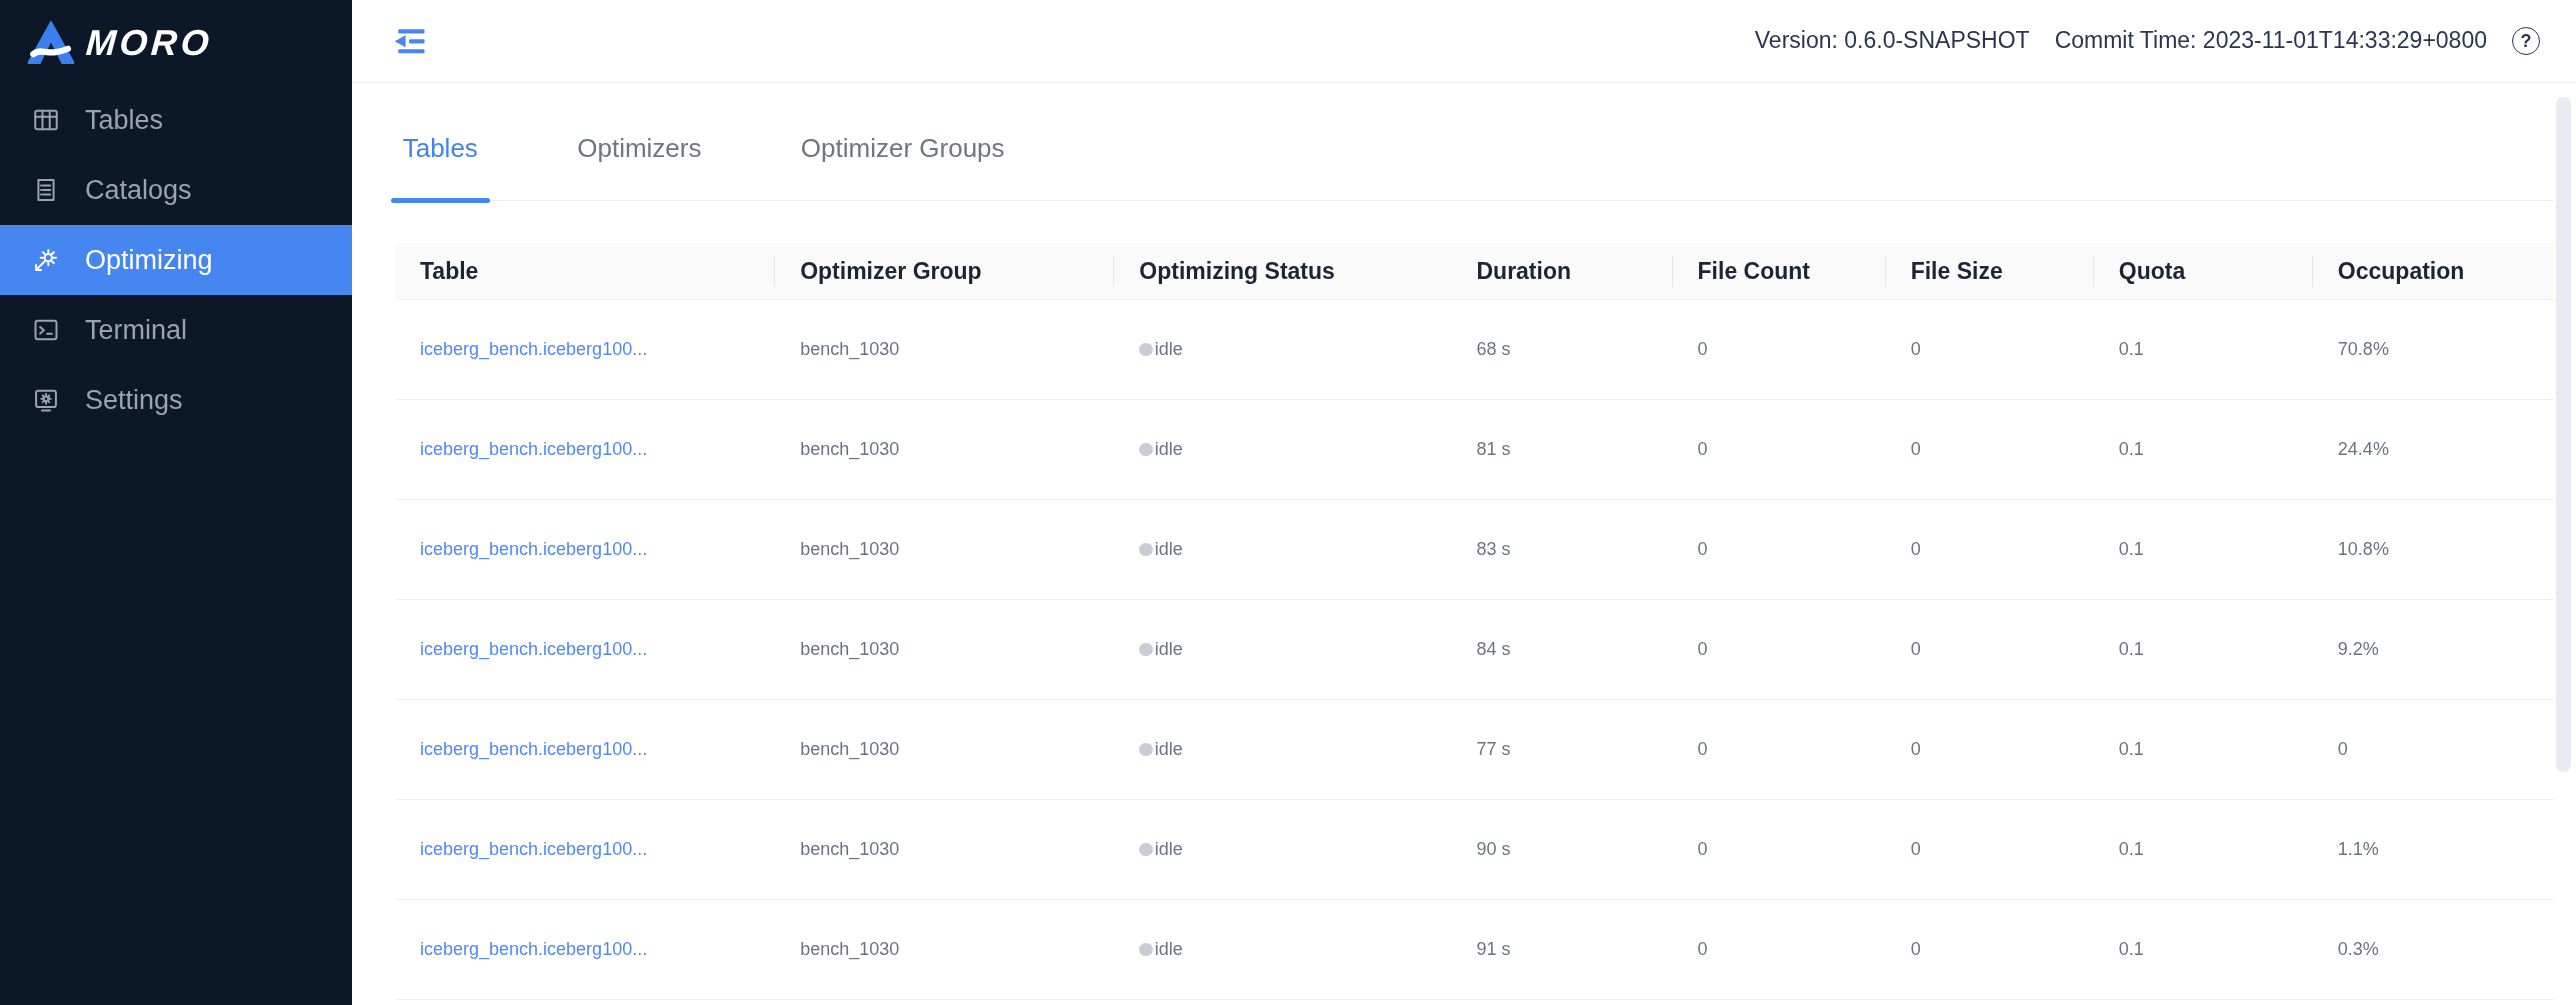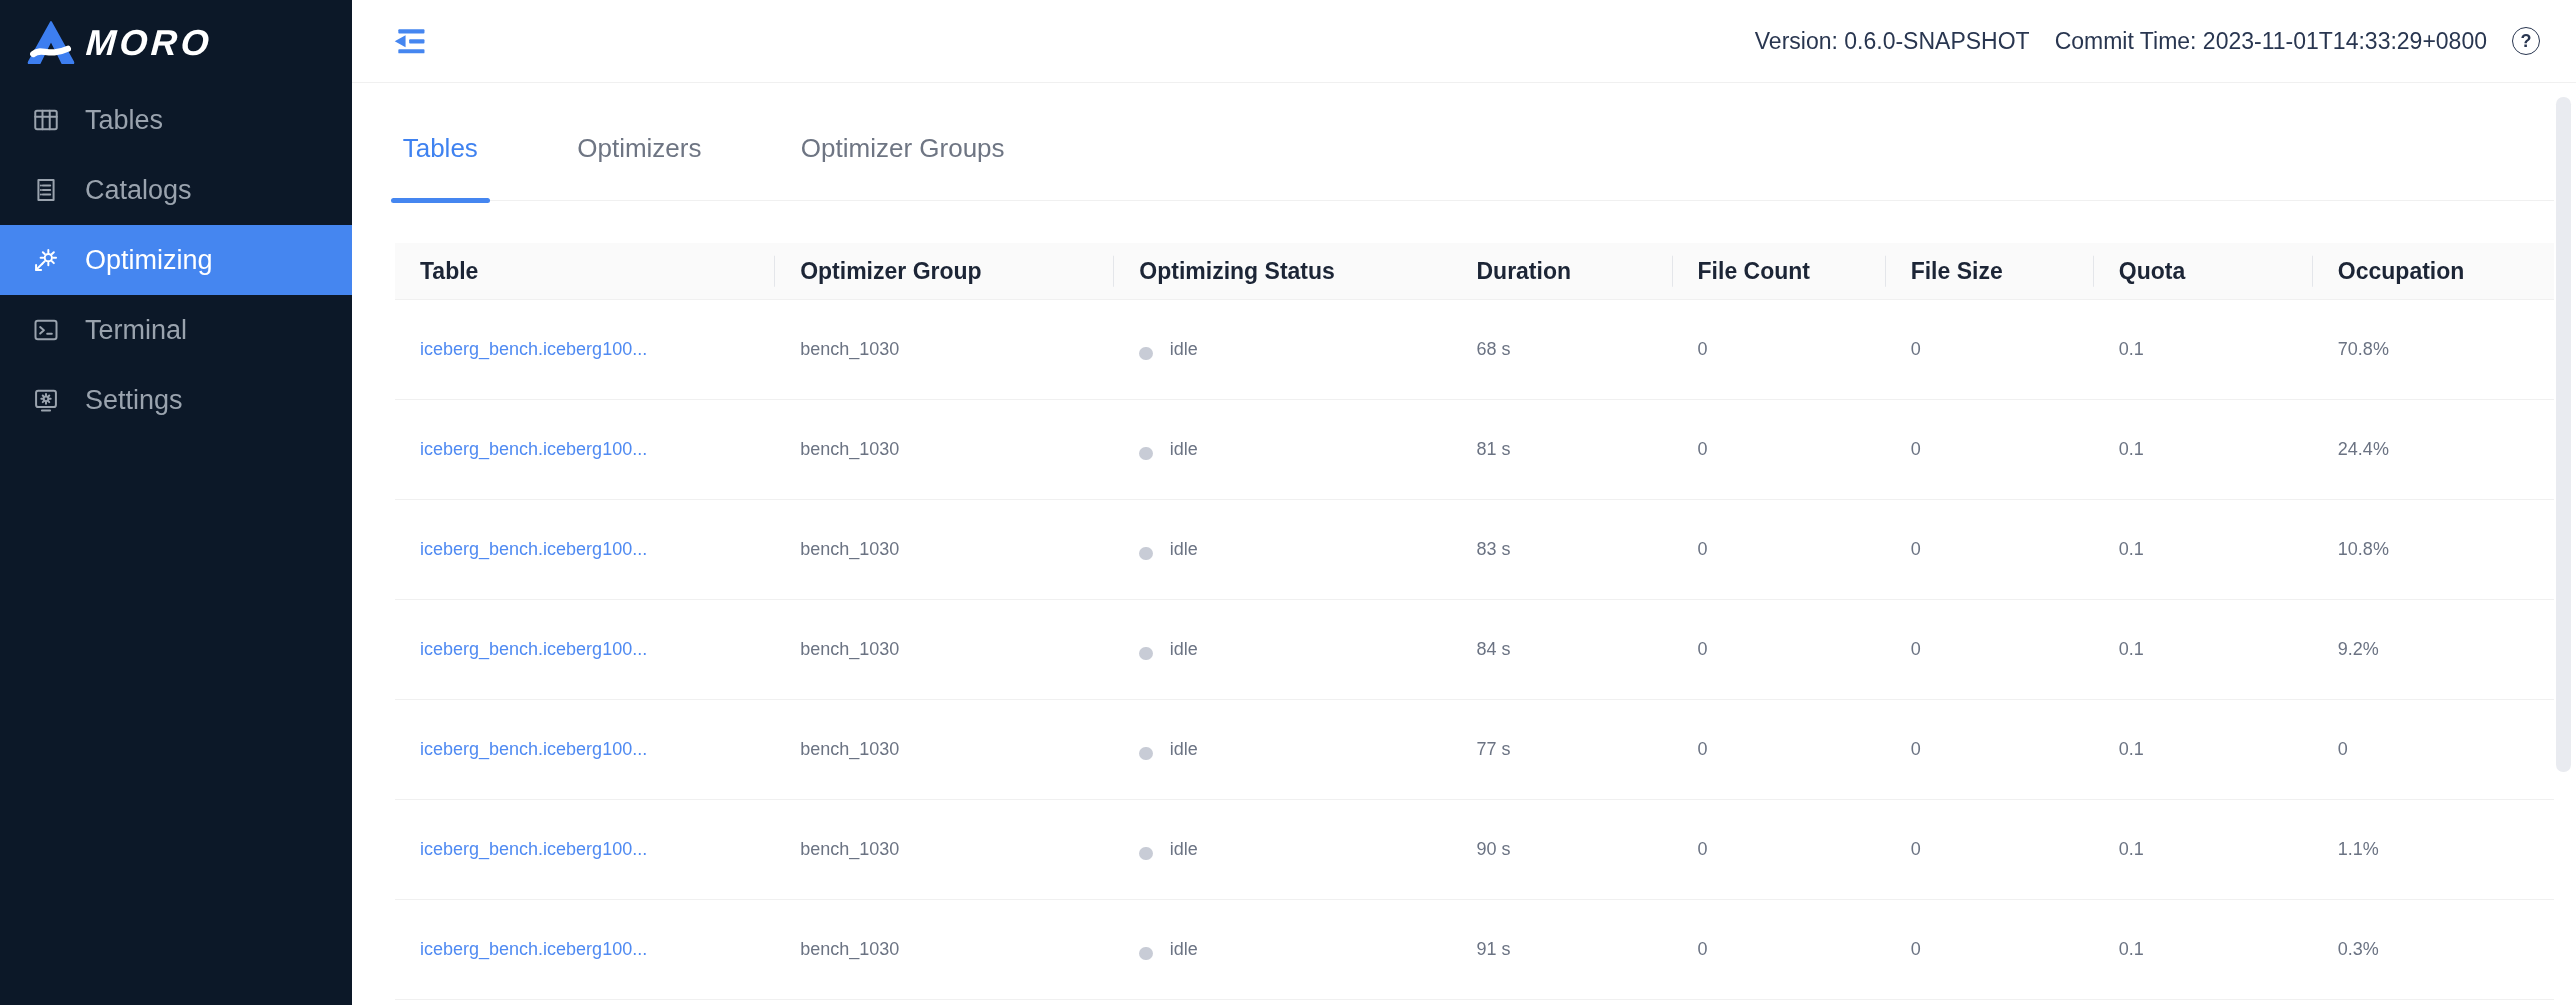--- a/index.html
+++ b/index.html
@@ -28,21 +28,21 @@
   .nav-item{display:flex;align-items:center;height:70px;padding-left:32px;gap:25px;
     color:var(--muted);font-size:27px;cursor:pointer}
   .nav-item .nav-ic{width:28px;height:28px;flex:0 0 auto}
   .nav-item.active{background:var(--accent);color:#ffffff}
 
   
   .main{position:absolute;left:352px;top:0;right:0;height:1005px}
   .topbar{height:83px;border-bottom:0.9px solid var(--hairline);display:flex;align-items:center;
     padding:0 36px 0 40px;box-sizing:border-box}
   .fold{width:37px;height:37px;cursor:pointer}
-  .topbar-right{margin-left:auto;display:flex;align-items:center;gap:25px;
+  .topbar-right{margin-left:auto;display:flex;gap:25px;
     font-size:23px;color:var(--navy)}
   .help{width:26px;height:26px;border:1.8px solid var(--navy);border-radius:50%;
     display:flex;align-items:center;justify-content:center;
     font-size:18px;font-weight:700;color:var(--navy);cursor:pointer;flex:0 0 auto}
 
   
   .tabs{margin-left:39px;margin-right:22.4px;display:flex;border-bottom:0.9px solid var(--hairline);
     padding-top:52px}
   .tab{font-size:26px;line-height:27px;color:#6e7583;padding:0 11.7px 38px;margin-right:76px;
     position:relative;cursor:pointer;white-space:nowrap}
@@ -54,21 +54,21 @@
   .table-wrap{margin:42px 22.4px 0 43px}
   table{width:2159px;border-collapse:collapse;table-layout:fixed}
   th{background:#fafafa;height:56px;text-align:left;padding:0 9px 0 25px;
     font-size:23px;font-weight:600;color:var(--heading);position:relative;
     border-bottom:0.9px solid var(--hairline)}
   th:not(:last-child)::after{content:"";position:absolute;right:0;top:50%;
     transform:translateY(-50%);width:0.9px;height:30.5px;background:#e4e6ea}
   td{height:99px;border-bottom:0.9px solid var(--hairline);padding:0 9px 0 25px;
     font-size:18px;color:var(--cell);white-space:nowrap;overflow:hidden}
   .cell-link{color:var(--link);cursor:pointer;text-decoration:none}
-  .status{display:flex;align-items:flex-end;gap:17px}
+  .status{display:flex;align-items:center;gap:2px}
   .dot{width:13.5px;height:13.5px;border-radius:50%;background:var(--dot);flex:0 0 auto}
 
   
   .scrollbar{position:absolute;top:90px;right:5.4px;width:14.4px;height:910px}
   .scroll-thumb{width:14.4px;height:675px;margin-top:7.2px;background:#e9ebf0;border-radius:7.2px;cursor:pointer}
 </style>
 </head>
 <body>
 
 <div class="sidebar">

